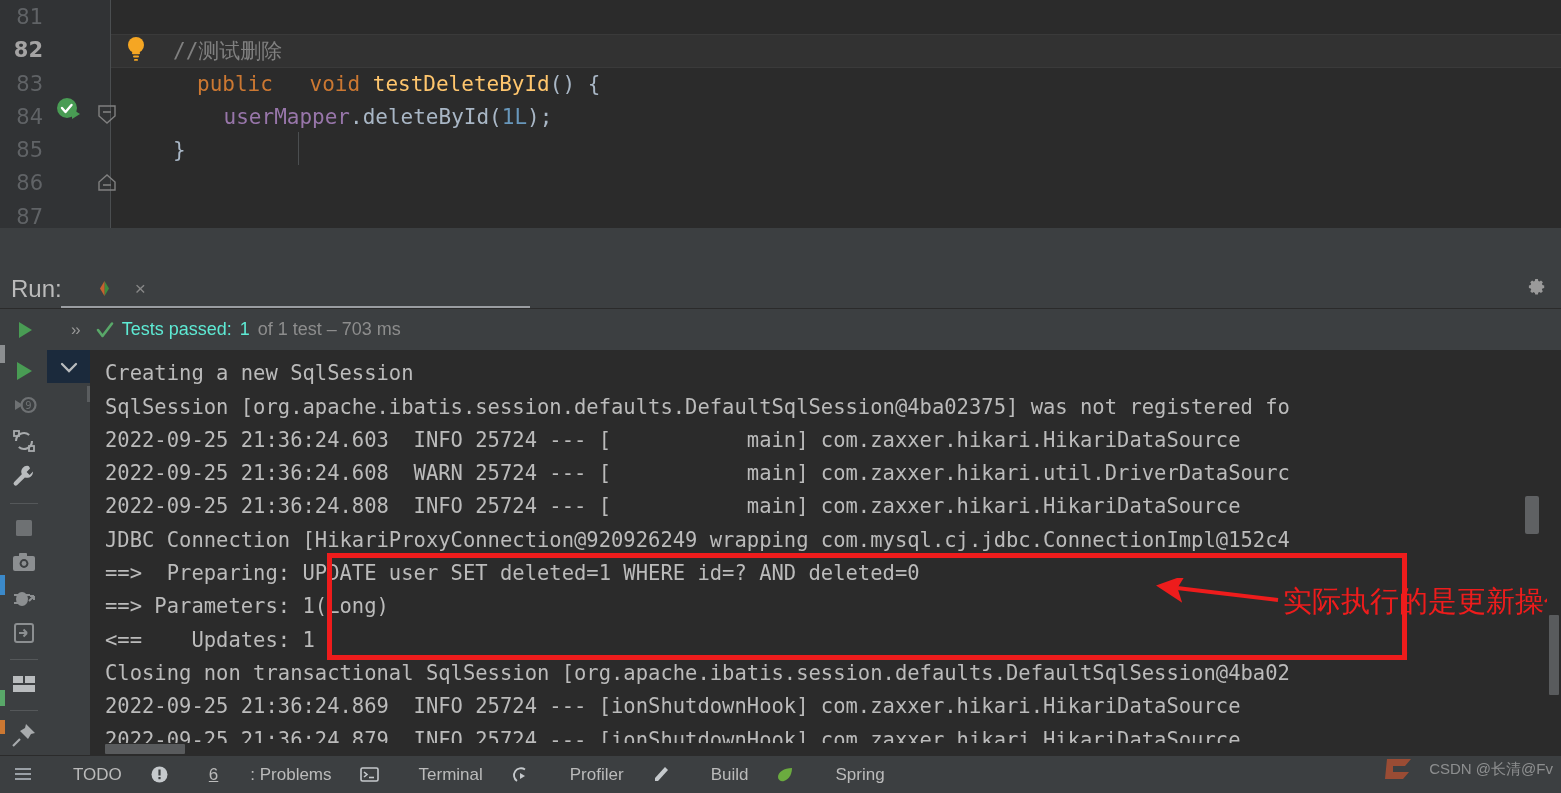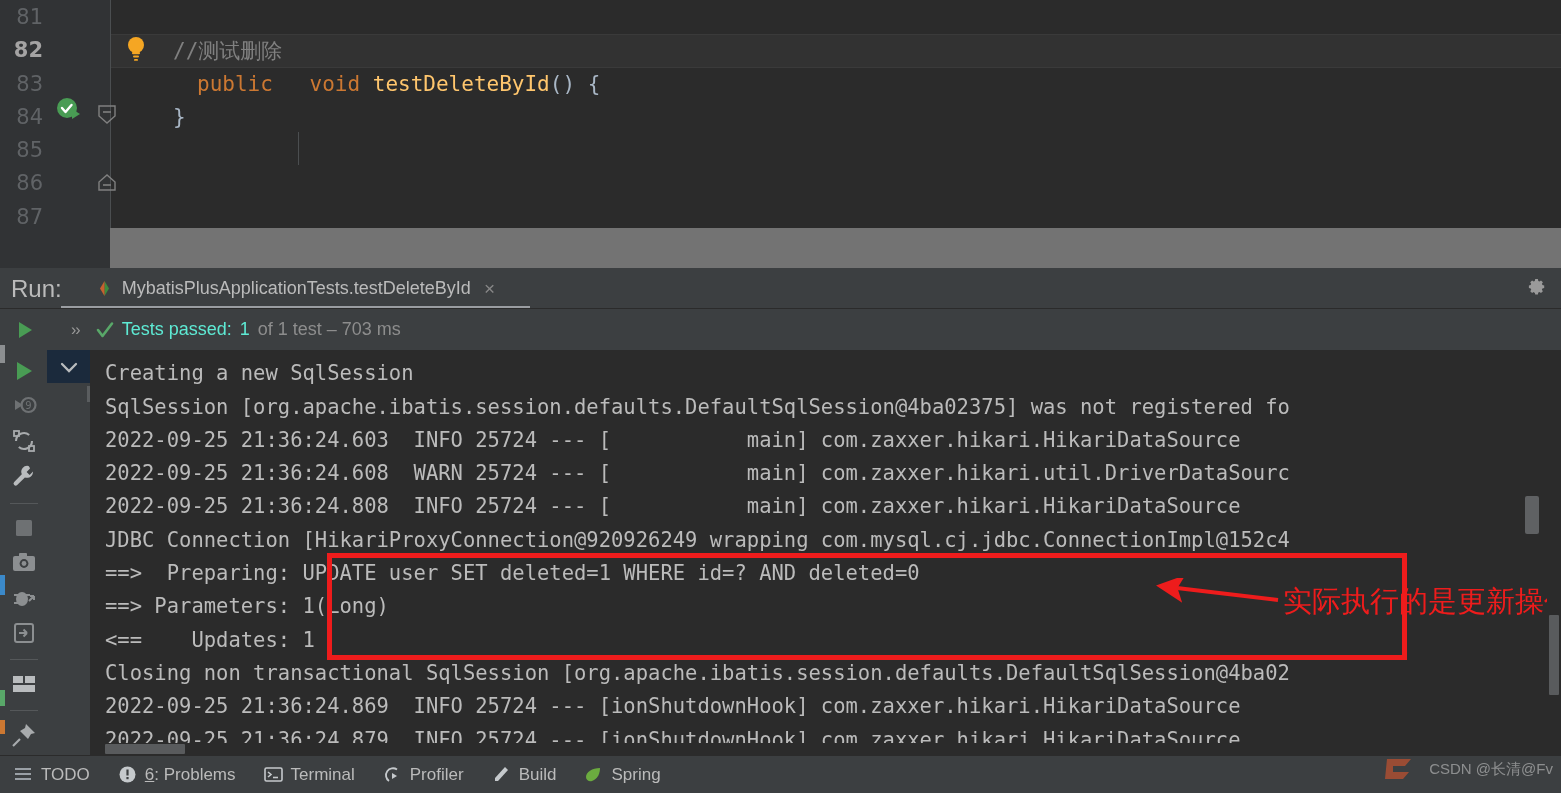--- a/index.html
+++ b/index.html
@@ -6,21 +6,21 @@
   html, body {
     width: 1561px; height: 793px;
     background: #3c3f41;
     font-family: "Liberation Sans", sans-serif;
     overflow: hidden;
   }
   #app { position: relative; width: 1561px; height: 793px; }
 
   
   .editor {
-    position: absolute; left: 0; top: 0; width: 1561px; height: 268px;
+    position: absolute; left: 0; top: 0; width: 1561px; height: 228px;
     background: #737373;
     display: flex;
   }
   .gutter {
     width: 52px; height: 100%;
     background: #313335;
     text-align: right;
     padding-right: 9px;
     padding-top: 1px;
     position: relative;
@@ -217,21 +217,21 @@
   
   .bottombar {
     position: absolute; left: 0; bottom: 0; width: 1561px; height: 38px;
     background: #3c3f41;
     border-top: 1px solid #2b2b2b;
     display: flex; align-items: center;
   }
   .bb-item {
     display: flex; align-items: center; height: 38px;
     padding: 0 14px;
-    font-size: 17px; color: #bbbbbb;
+    font-size: 17px; color: #bbbbbb; gap: 32px;
   }
   .bb-ico { width: 19px; height: 19px; margin-right: 8px; display: inline-block; }
   .bb-u { text-decoration: underline; }
 
   .leftstrip {
     position: absolute; left: 0; top: 0; width: 5px; height: 755px;
   }
 
   
   .watermark {
@@ -292,37 +292,37 @@
         <rect x="7" y="16" width="8" height="2.3" rx="1" fill="#f5a623"></rect>
         <rect x="8" y="19.5" width="6" height="2.1" rx="1" fill="#f5a623"></rect>
         <rect x="9" y="23" width="4" height="1.8" rx="0.9" fill="#f5a623"></rect>
       </svg>
     </div>
 
     <div class="code-area">
       <div class="cline">&nbsp;</div>
       <div class="cline hl"><span class="cm">//测试删除</span></div>
       <div class="cline"><span class="kw">public</span> <span class="kw">void</span> <span class="mname">testDeleteById</span><span class="pl">() {</span></div>
+      <div class="cline">    <span class="fld">userMapper</span><span class="pl">.deleteById(</span><span class="num">1L</span><span class="pl">);</span></div>
       <div class="cline"><span class="pl">}</span></div>
       <div class="cline">&nbsp;</div>
       <div class="indent-guide"></div>
     </div>
   </div>
 
 
   <div class="runbar">
     <span class="run-label">Run:</span>
     <div class="run-tab">
       <span class="tab-icon">
         <svg width="17" height="17" viewBox="0 0 17 17">
           <path d="M8.5 1 L13 8.5 L8.5 16 z" fill="#3e8b3e"></path>
           <path d="M8.5 1 L4 8.5 L8.5 16 z" fill="#c7612f"></path>
         </svg>
       </span>
-      <span class="tab-title">MybatisPlusApplicationTests.testDeleteById</span>
       <span class="tab-close">×</span>
     </div>
     <div class="tab-underline"></div>
     <div class="gear-btn">
       <svg width="22" height="22" viewBox="0 0 22 22">
         <path fill="#9a9a9a" d="M11 7.2a3.8 3.8 0 100 7.6 3.8 3.8 0 000-7.6zm0 5.7a1.9 1.9 0 110-3.8 1.9 1.9 0 010 3.8z"></path>
         <path fill="#9a9a9a" d="M19.2 12.6l-1.8-.4a6.6 6.6 0 00-.5-1.2l1-1.5-1.9-1.9-1.5 1a6.6 6.6 0 00-1.2-.5l-.4-1.8h-2.7l-.4 1.8c-.4.1-.8.3-1.2.5l-1.5-1-1.9 1.9 1 1.5c-.2.4-.4.8-.5 1.2l-1.8.4v2.7l1.8.4c.1.4.3.8.5 1.2l-1 1.5 1.9 1.9 1.5-1c.4.2.8.4 1.2.5l.4 1.8h2.7l.4-1.8c.4-.1.8-.3 1.2-.5l1.5 1 1.9-1.9-1-1.5c.2-.4.4-.8.5-1.2l1.8-.4z" transform="translate(0,-5.2)"></path>
       </svg>
     </div>
   </div>

